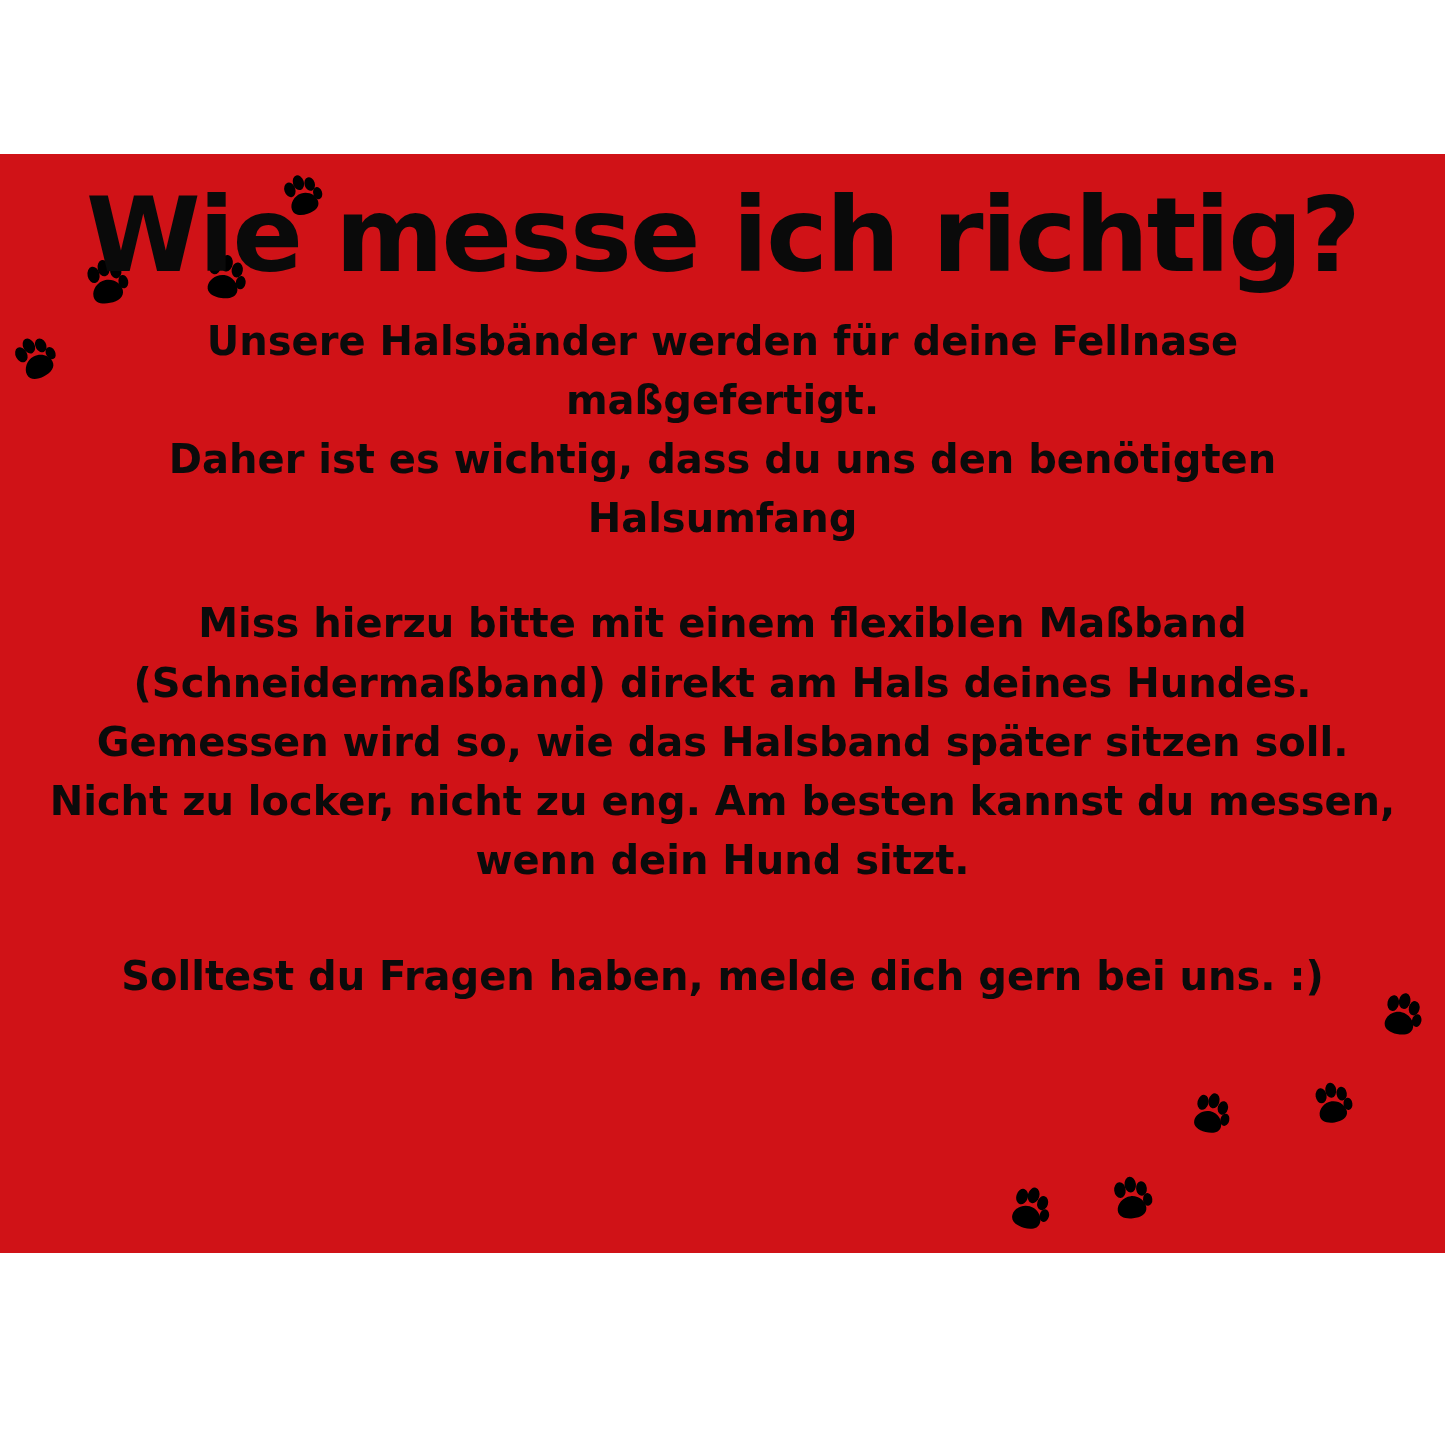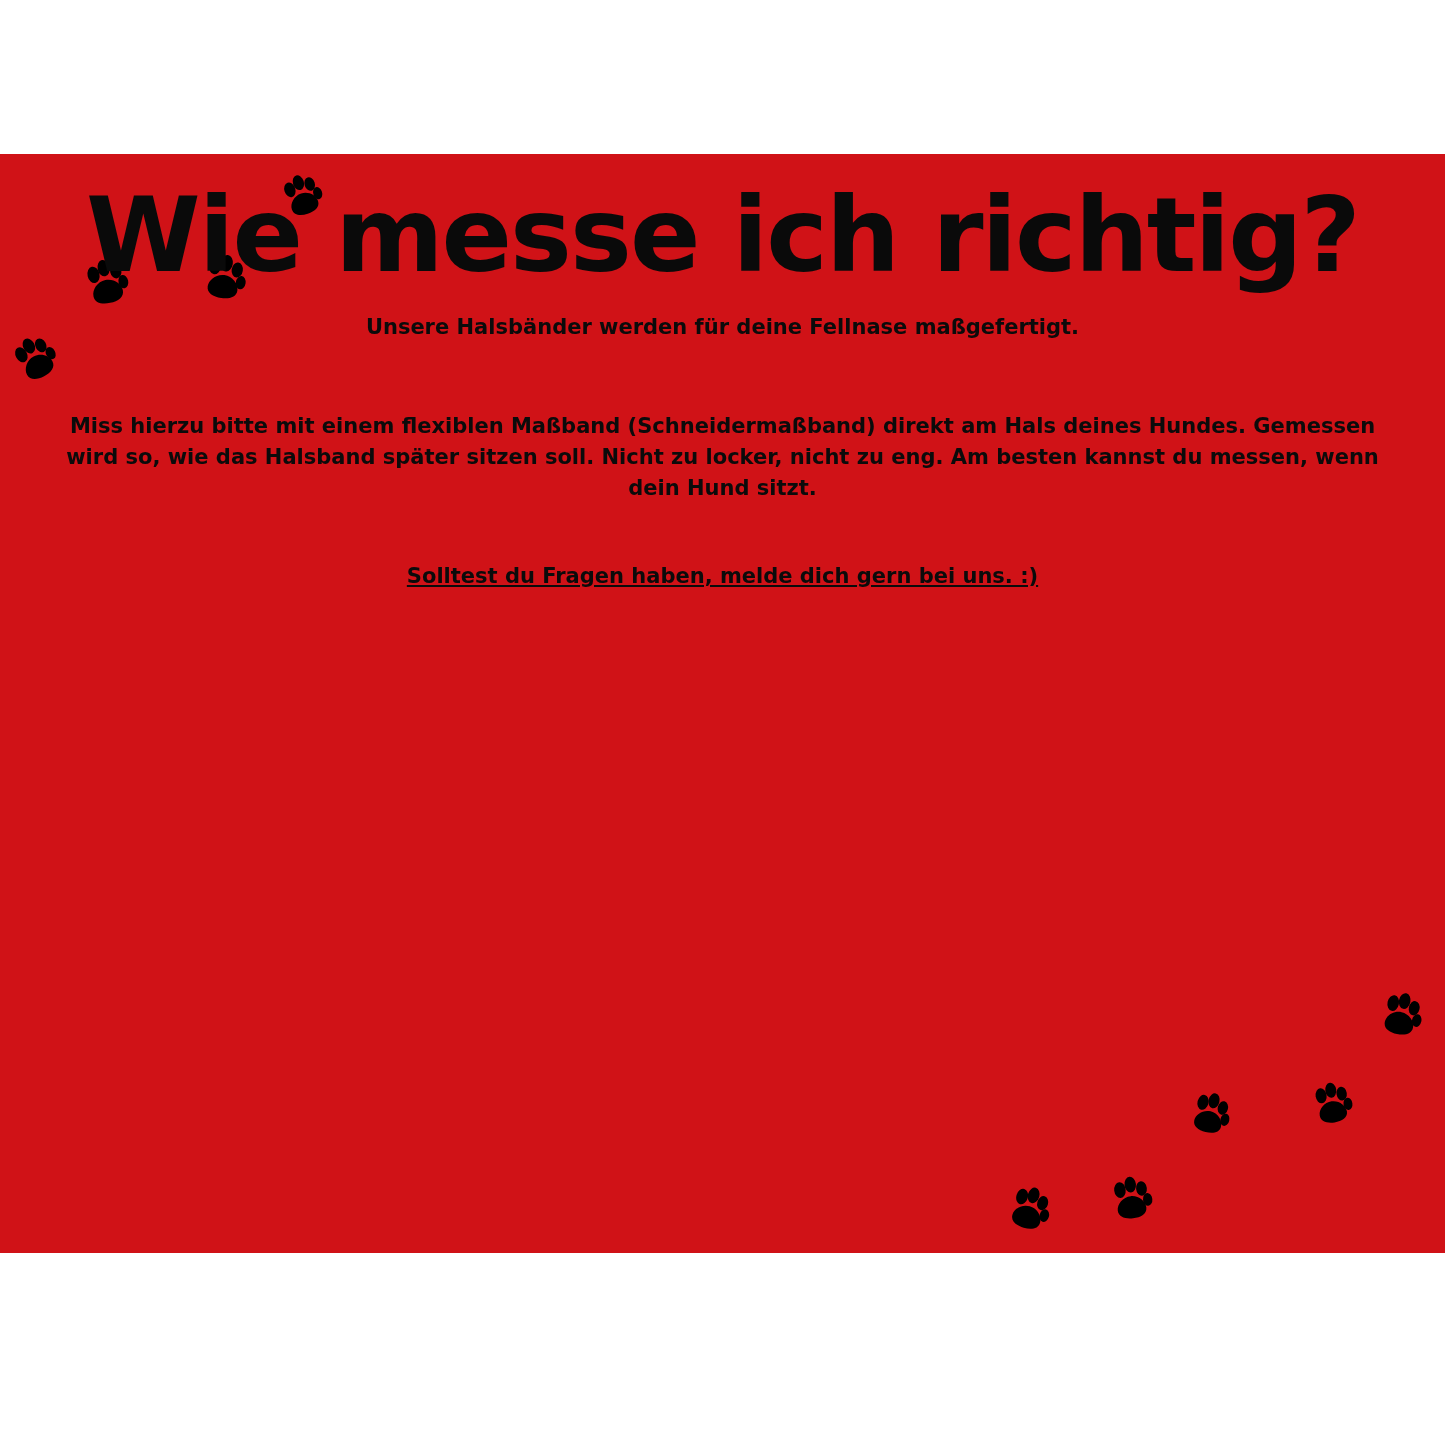--- a/index.html
+++ b/index.html
@@ -48,41 +48,40 @@
     font-size: 104px;
     letter-spacing: -2px;
     margin: 0;
     padding-top: 22px;
     line-height: 1.15;
   }
 
   .block {
     font-family: "DejaVu Sans", sans-serif;
     font-weight: bold;
-    font-size: 21px;
+    font-size: 40px;
     line-height: 1.48;
     color: #0b0b0b;
   }
 
   #intro {
     margin-top: 16px;
     padding: 0 120px;
   }
   #para-measure {
-    margin-top: 68px;
+    margin-top: 46px;
     padding: 0 48px;
   }
   #para-others {
     margin-top: 58px;
     padding: 0 112px;
   }
   #para-questions {
     margin-top: 57px;
     padding: 0 112px;
-    text-decoration: underline;
   }
   .line { display: block; }
 </style>
 </head>
 <body>
 
 <div id="poster">
 
   <span class="paw" style="left:280px; top:20px; transform:rotate(-18deg);">
     <svg width="44" height="44" viewBox="0 0 64 64" fill="#000000">
@@ -165,20 +164,21 @@
         <path d="M32 28c11 0 20 9 20 18s-9 13-20 13-20-4-20-13 9-18 20-18z"></path>
       </svg>
   </span>
 
   <div id="content">
 
     <h1 id="title">Wie messe ich richtig?</h1>
 
     <div id="intro" class="block">
       <span class="line">Unsere Halsbänder werden für deine Fellnase maßgefertigt.</span>
+      <span class="line">Daher ist es wichtig, dass du uns den benötigten Halsumfang</span>
     </div>
 
     <p id="para-measure" class="block">Miss hierzu bitte mit einem flexiblen Maßband (Schneidermaßband) direkt am Hals deines Hundes. Gemessen wird so, wie das Halsband später sitzen soll. Nicht zu locker, nicht zu eng. Am besten kannst du messen, wenn dein Hund sitzt.</p>
 
 
     <p id="para-questions" class="block">Solltest du Fragen haben, melde dich gern bei uns. :)</p>
 
   </div>
 </div>
 

